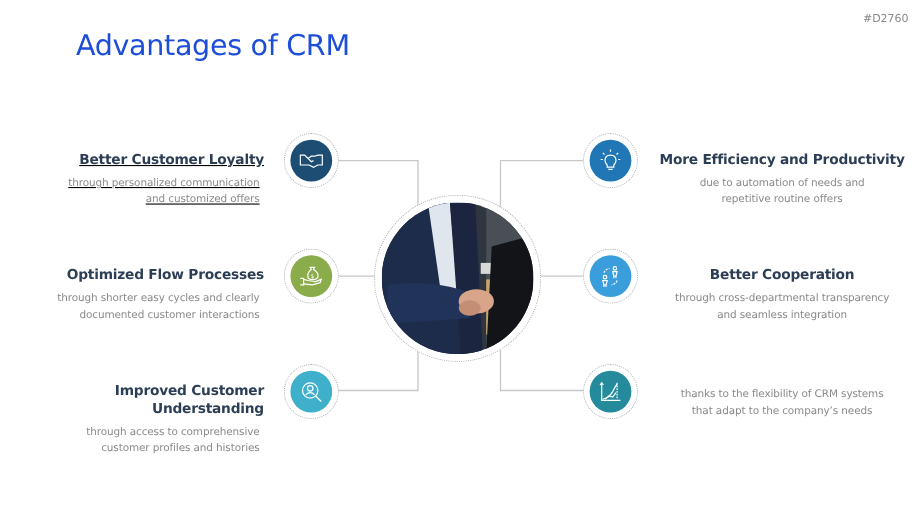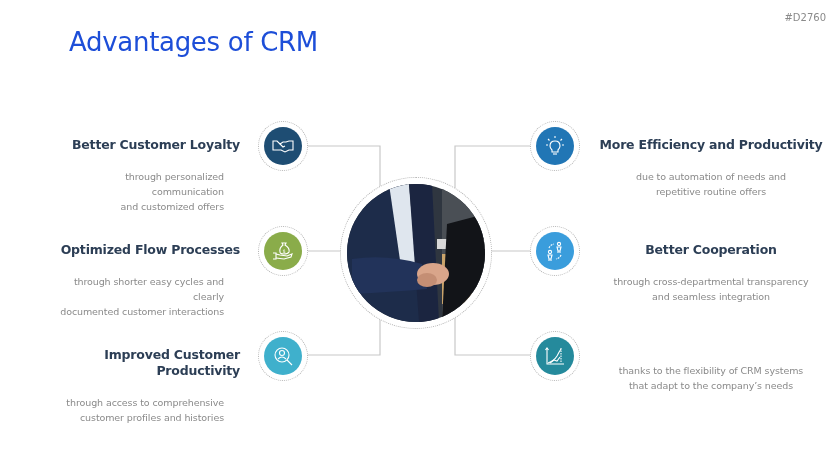--- a/index.html
+++ b/index.html
@@ -32,21 +32,21 @@
   }
   .photo { width: 138px; height: 138px; border-radius: 50%; overflow: hidden; }
   .item { position: absolute; width: 200px; }
   .item.left { text-align: right; }
   .item.right { text-align: center; }
   .item h3 {
     margin: 0 0 6px 0; font-size: 12.5px; color: #2c3e55; font-weight: bold;
     font-family: "DejaVu Sans", sans-serif; letter-spacing: -0.2px; line-height: 16px;
   }
   .item p {
-    margin: 16px; font-size: 9.5px; color: #8a8a8a; line-height: 15px;
+    margin: 4px; font-size: 9.5px; color: #8a8a8a; line-height: 15px;
     font-family: "DejaVu Sans", sans-serif; letter-spacing: -0.1px;
   }
 </style>
 </head>
 <body>
 
 <div class="title">Advantages of CRM</div>
 <div class="code">#D2760</div>
 
 <svg class="lines" width="836" height="470">
@@ -133,30 +133,30 @@
     <svg width="22" height="22" viewBox="0 0 22 22" fill="none" stroke="#fff" stroke-width="1.1">
       <path d="M3 3 V19 H20"></path>
       <path d="M1.5 5 L3 3 L4.5 5"></path>
       <path d="M4 18 Q10 16 13 11 Q15 7 17 4"></path>
       <path d="M6 18 L10 15 L13 16 L16 12"></path>
       <path d="M17 3 V18" stroke-dasharray="1.5 1"></path>
     </svg>
   </div>
 </div>
 
-<div class="item left" style="left:40px;top:137px;">
+<div class="item left" style="left:40px;top:137px;text-decoration:underline;">
   <h3>Better Customer Loyalty</h3>
   <p><span>through personalized communication</span><br><span>and customized offers</span></p>
 </div>
 <div class="item left" style="left:40px;top:242px;">
   <h3>Optimized Flow Processes</h3>
   <p><span>through shorter easy cycles and clearly</span><br><span>documented customer interactions</span></p>
 </div>
 <div class="item left" style="left:40px;top:347px;text-align:right;">
-  <h3><span>Improved Customer</span><br><span>Productivity</span></h3>
+  <h3><span>Improved Customer</span><br><span>Understanding</span></h3>
   <p><span>through access to comprehensive</span><br><span>customer profiles and histories</span></p>
 </div>
 
 <div class="item right" style="left:596px;top:137px;width:230px;">
   <h3>More Efficiency and Productivity</h3>
   <p><span>due to automation of needs and</span><br><span>repetitive routine offers</span></p>
 </div>
 <div class="item right" style="left:596px;top:242px;width:230px;">
   <h3>Better Cooperation</h3>
   <p><span>through cross-departmental transparency</span><br><span>and seamless integration</span></p>

